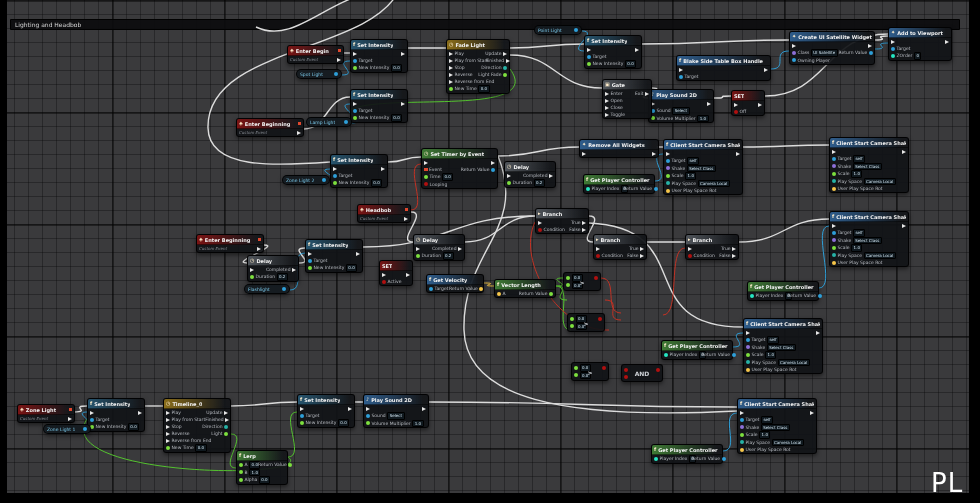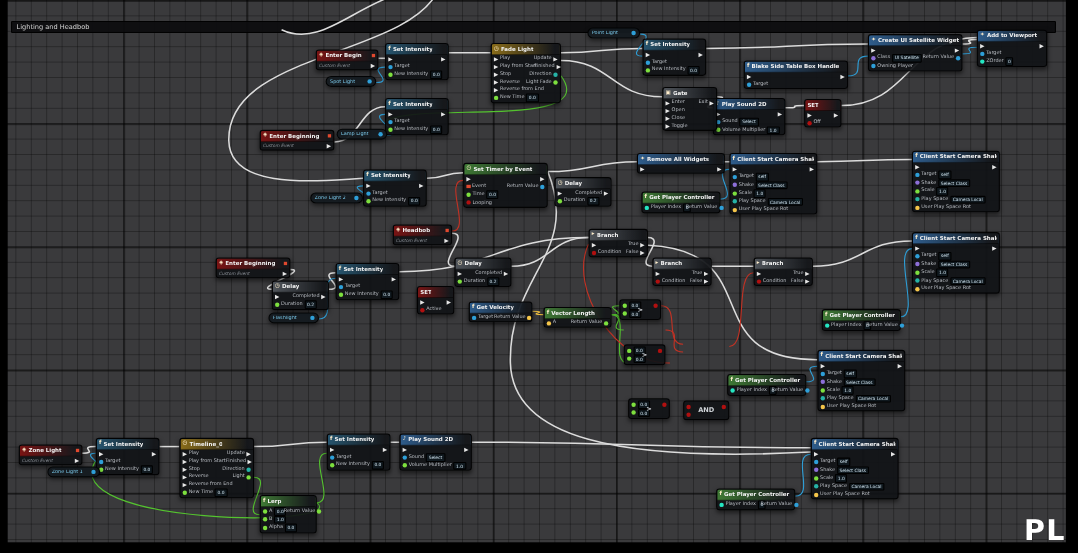--- a/index.html
+++ b/index.html
@@ -29,21 +29,21 @@
   .pin-label.sub{font-style:italic;color:#8a8f96;font-size:4px;}
   .pin-dot{width:4px;height:4px;border-radius:50%;flex:none;}
   .pin-exec{width:0;height:0;border-top:2.5px solid transparent;border-bottom:2.5px solid transparent;border-left:4px solid #e6e6e6;flex:none;}
   .pin-square{width:3.5px;height:3.5px;background:#e0482e;flex:none;}
   .pin-val{font-size:4px;color:#cfe3ef;background:#10191f;border:1px solid #000;border-radius:1px;padding:0 1.5px;line-height:5.5px;white-space:nowrap;}
   .spacer{flex:none;width:2px;}
   .kind-var{display:flex;align-items:center;justify-content:space-between;gap:2px;height:10px;padding:0 3px;border-radius:5px;background:rgba(20,26,32,0.95);}
   .var-title{font-size:4.5px;color:#79c7e8;white-space:nowrap;overflow:hidden;}
   .kind-op{min-height:14px;position:relative;padding:1px 0;}
   .op-label{position:absolute;left:0;right:0;top:50%;transform:translateY(-50%);text-align:center;font-weight:bold;font-size:6px;color:#cfd3d8;pointer-events:none;}
-  .watermark{position:absolute;left:931px;top:468px;z-index:4;color:#ffffff;font-weight:bold;font-size:26px;letter-spacing:1px;}
+  .watermark{position:absolute;left:931px;top:468px;z-index:4;color:#ffffff;font-weight:normal;font-size:26px;letter-spacing:1px;}
   .letterbox{position:absolute;background:#000;z-index:6;}
   #lb-left{left:0;top:0;width:7px;height:503px;}
   #lb-right{left:969px;top:0;width:11px;height:503px;}
   #lb-bottom{left:0;top:493px;width:980px;height:10px;}
 </style>
 </head>
 <body>
 
 <div id="stage">
   <div class="comment-bar">Lighting and Headbob</div>

